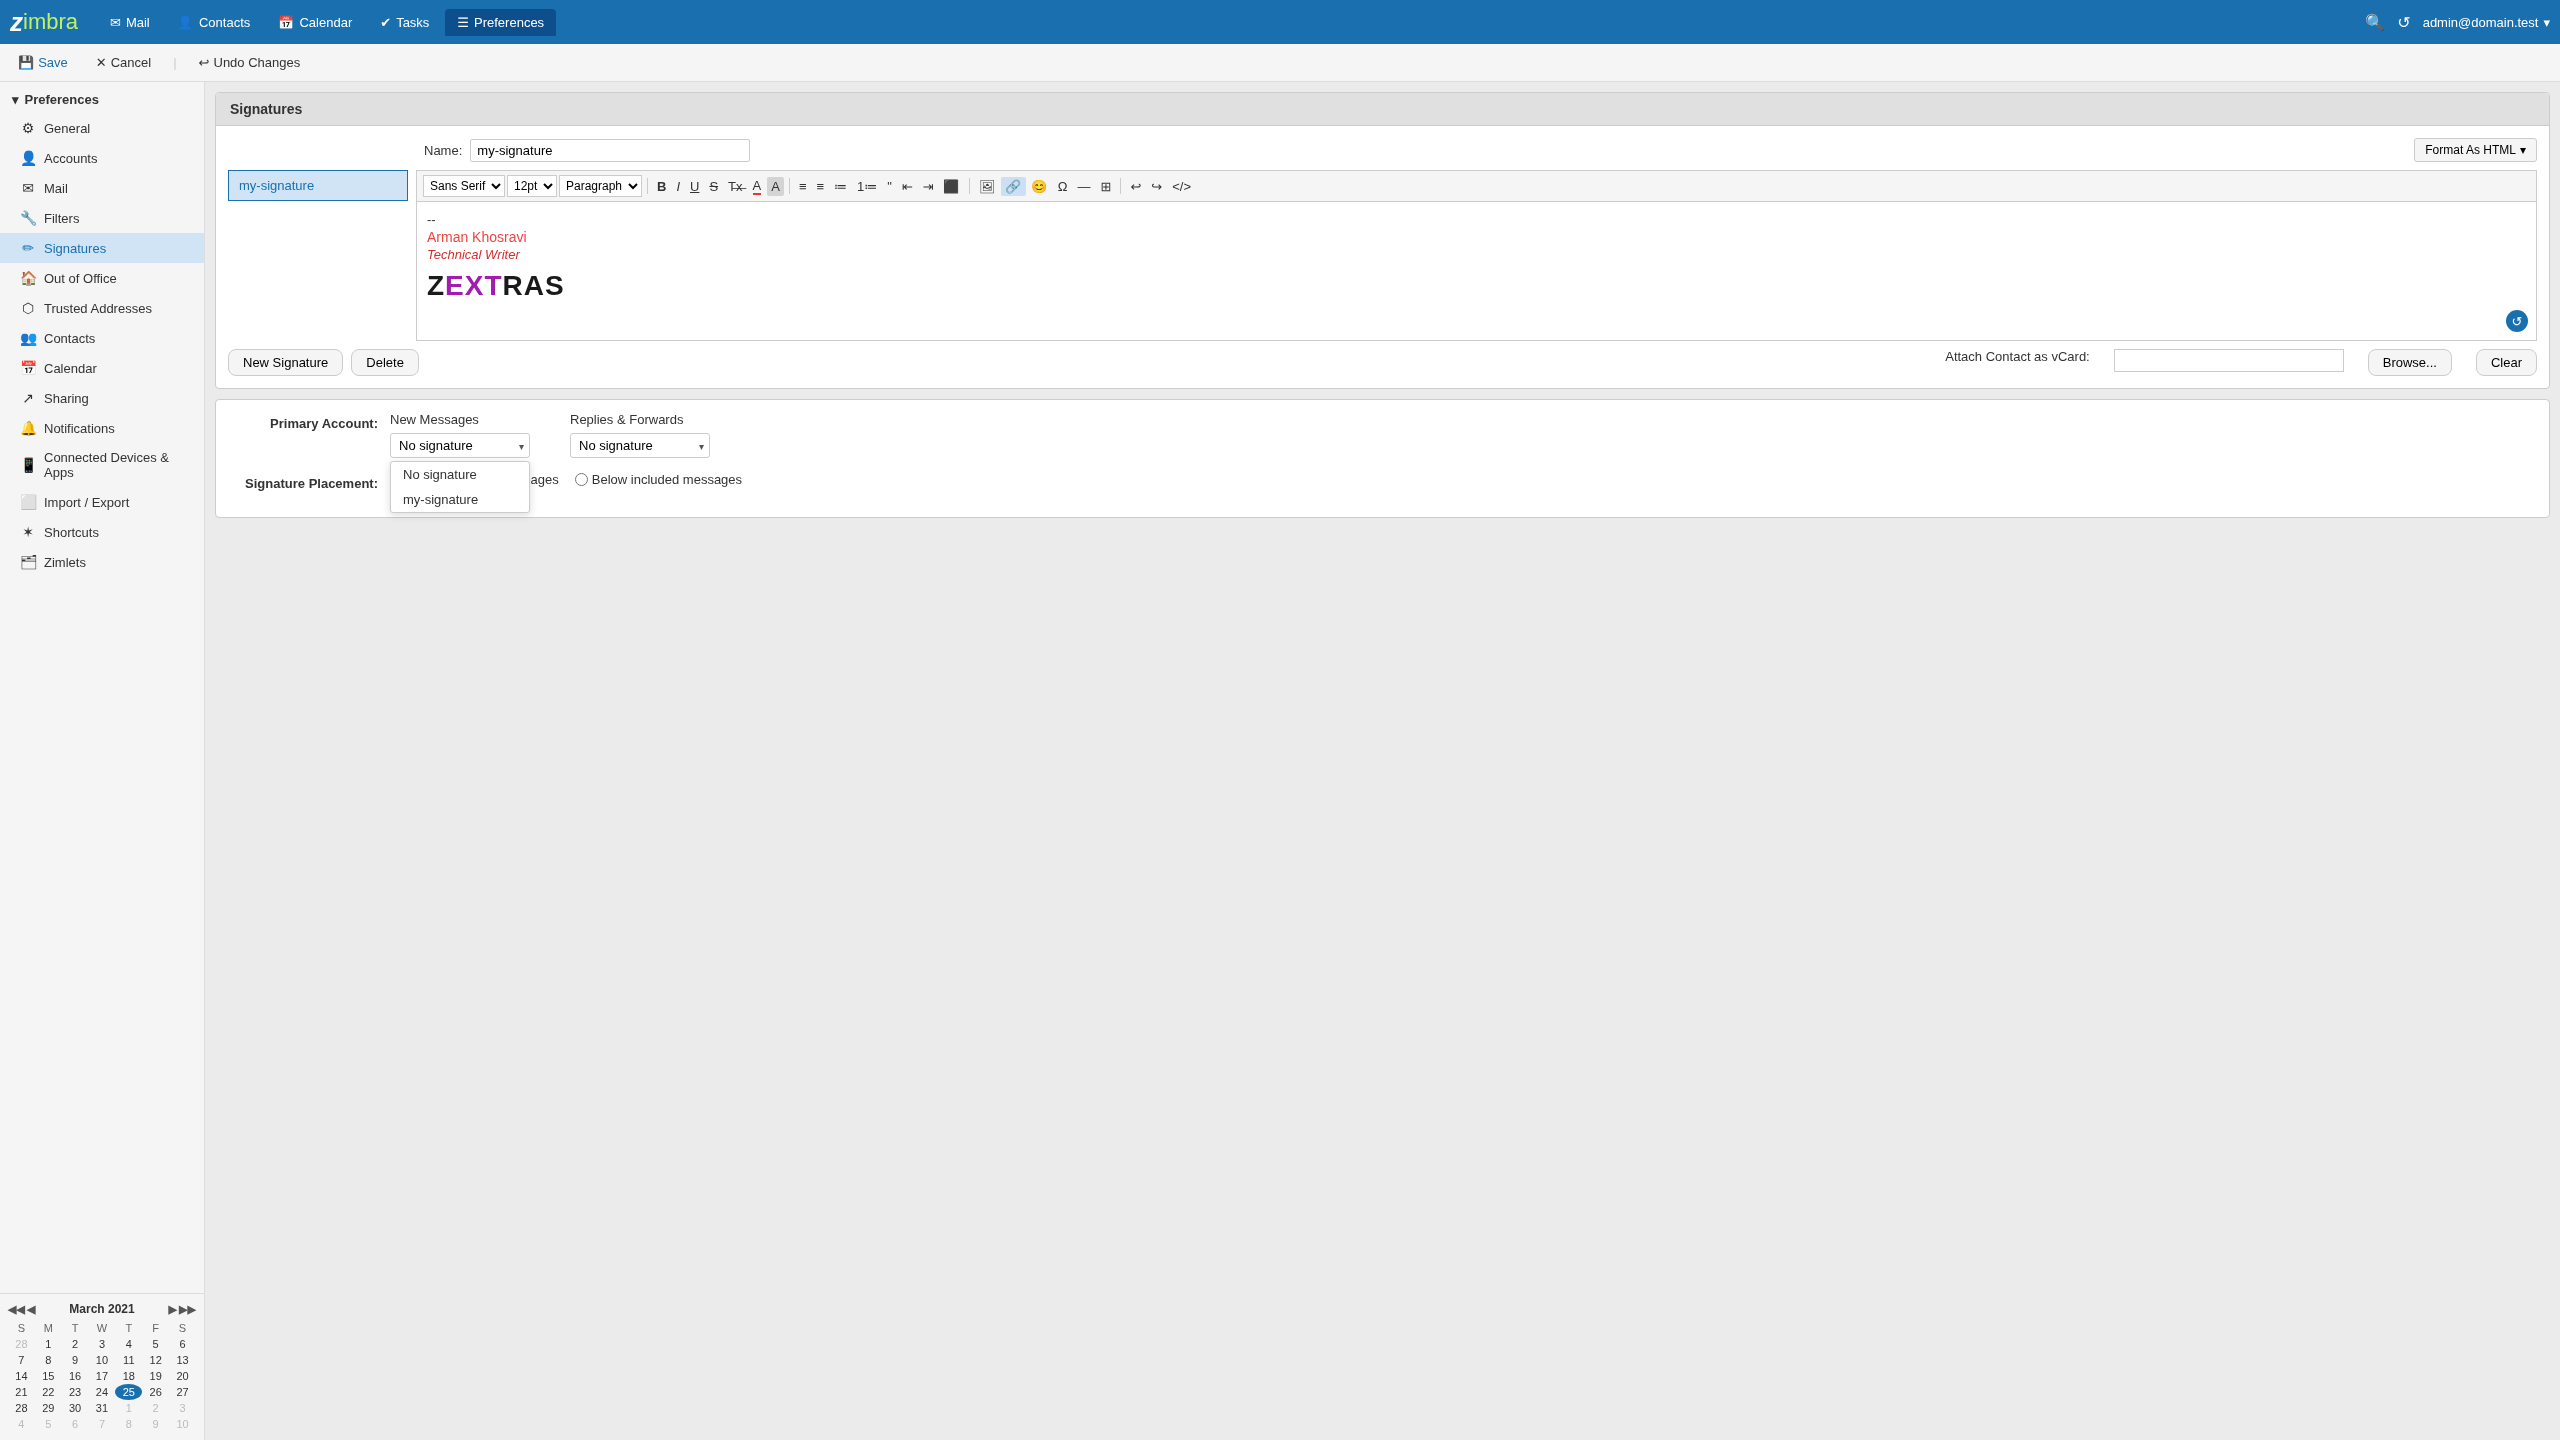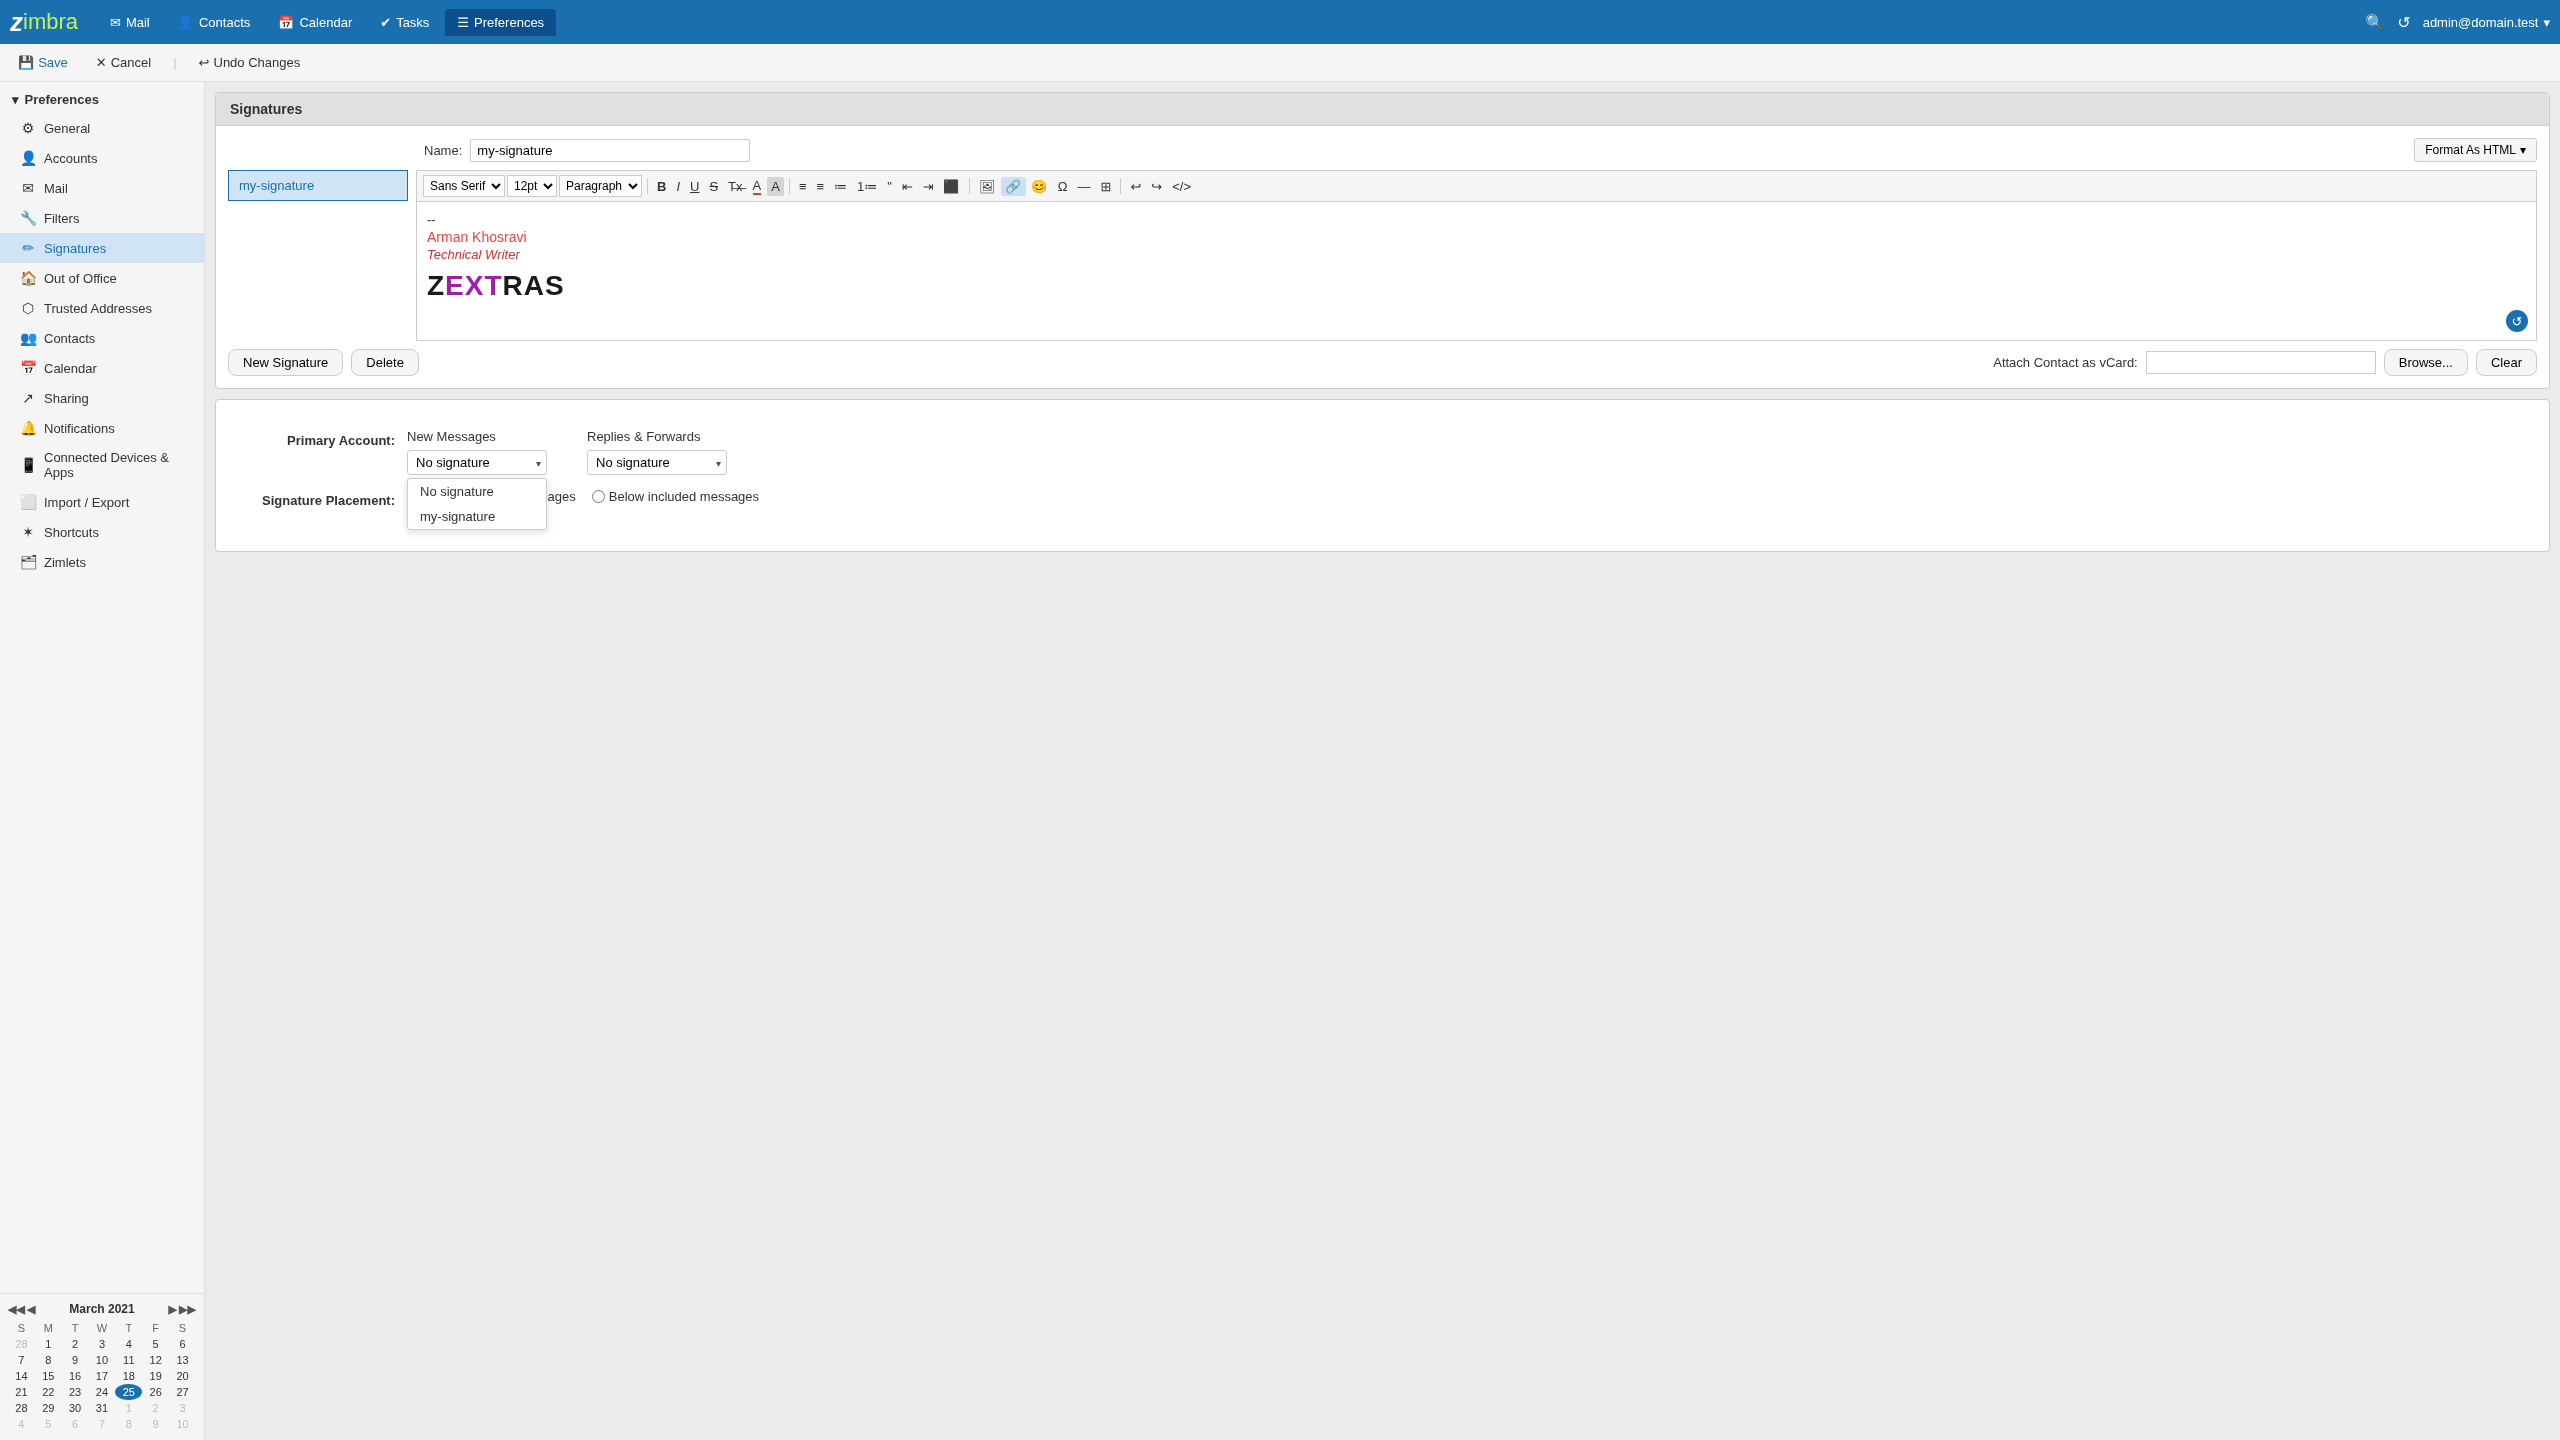--- a/index.html
+++ b/index.html
@@ -304,33 +304,33 @@
     .btn-outline {
       border: 1px solid #ccc;
       background: #f5f5f5;
       padding: 5px 14px;
       font-size: 13px;
       cursor: pointer;
       border-radius: 8px;
     }
     .attach-row {
       display: flex;
-      align-items: center;
-      gap: 8px;
+      align-items: flex-start;
+      gap: 24px;
       margin-left: auto;
     }
     .attach-input {
       border: 1px solid #ccc;
       padding: 3px 6px;
       font-size: 13px;
       width: 230px;
     }
 
     
-    .using-sig-body { padding: 29px; }
+    .using-sig-body { padding: 12px; }
     .form-row {
       display: flex;
       align-items: flex-start;
       margin-bottom: 14px;
       gap: 12px;
     }
     .form-label {
       font-weight: bold;
       font-size: 13px;
       min-width: 150px;

